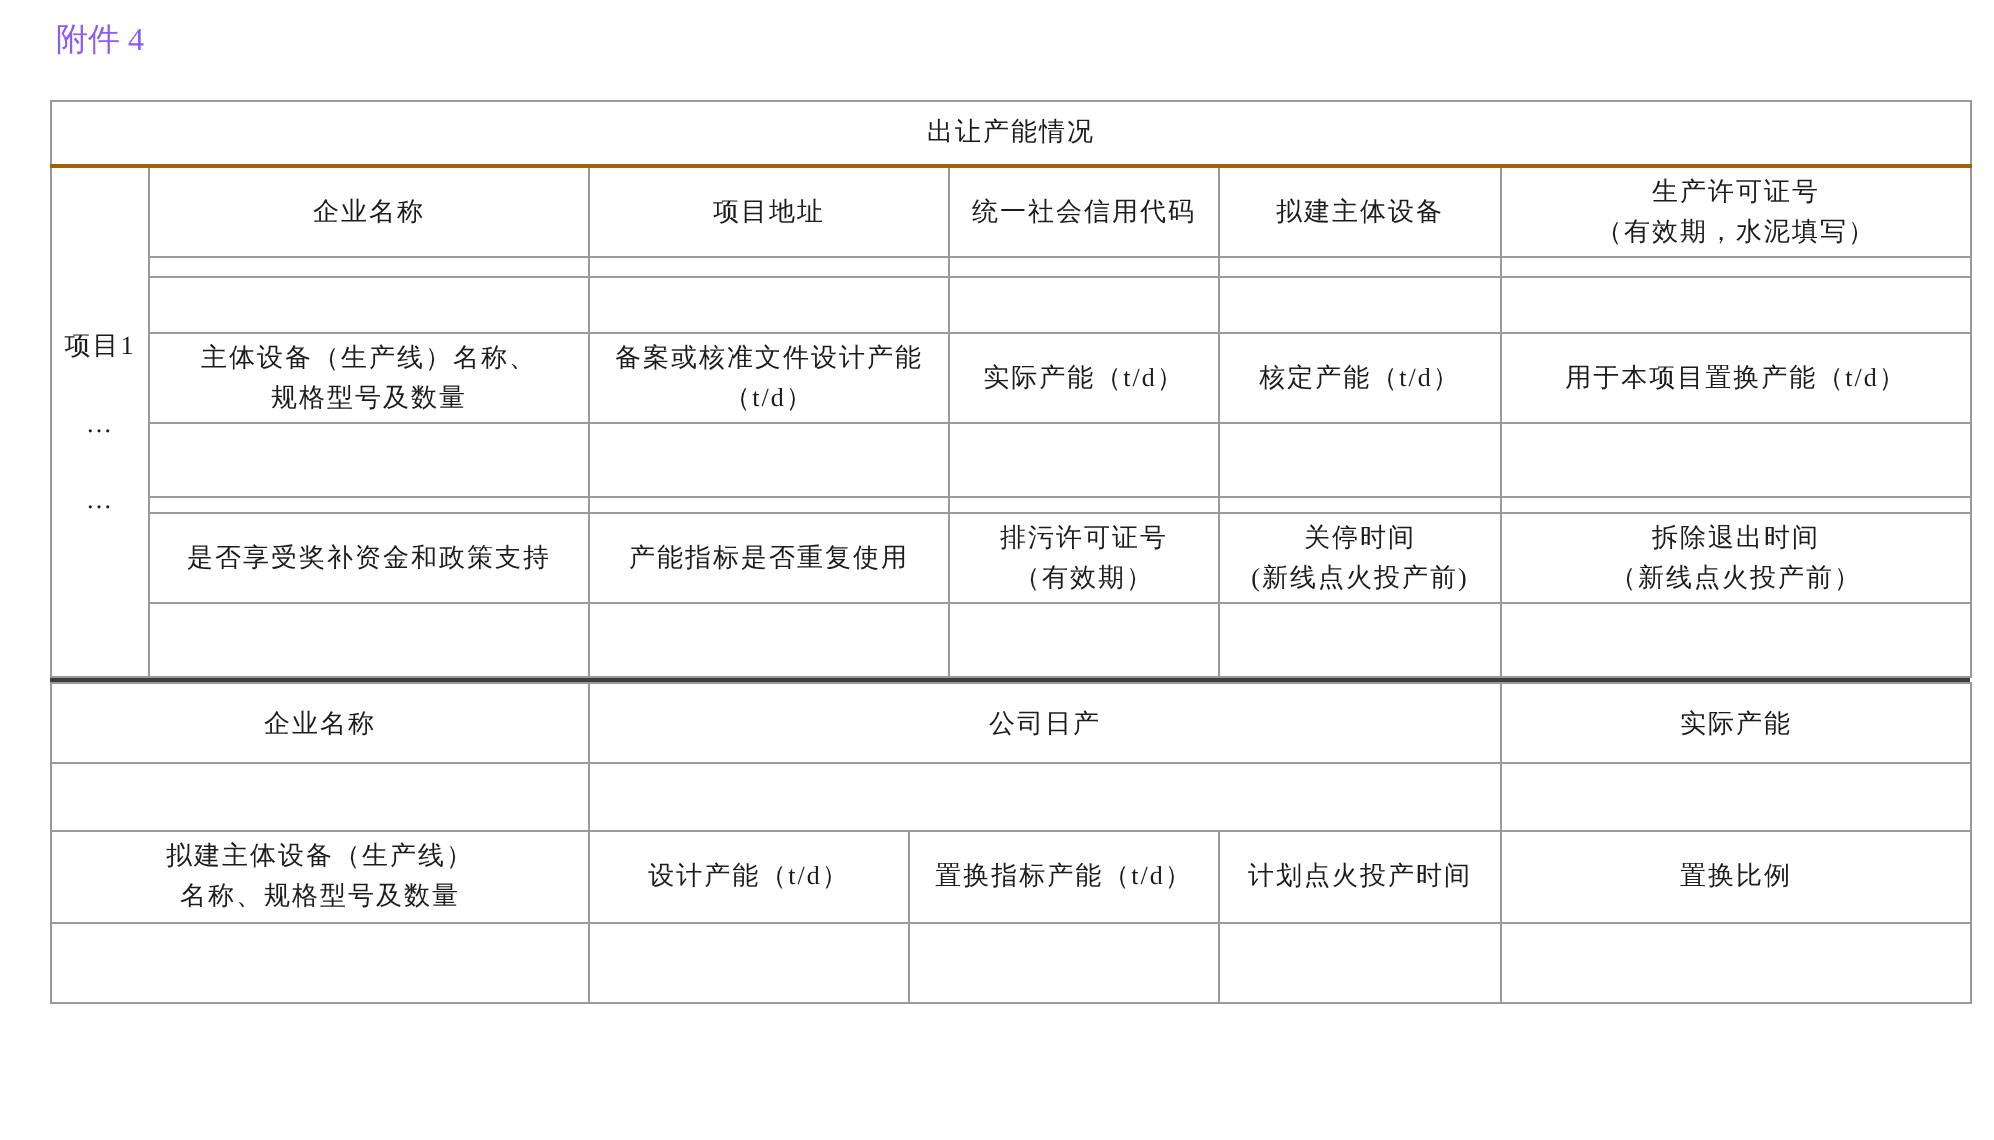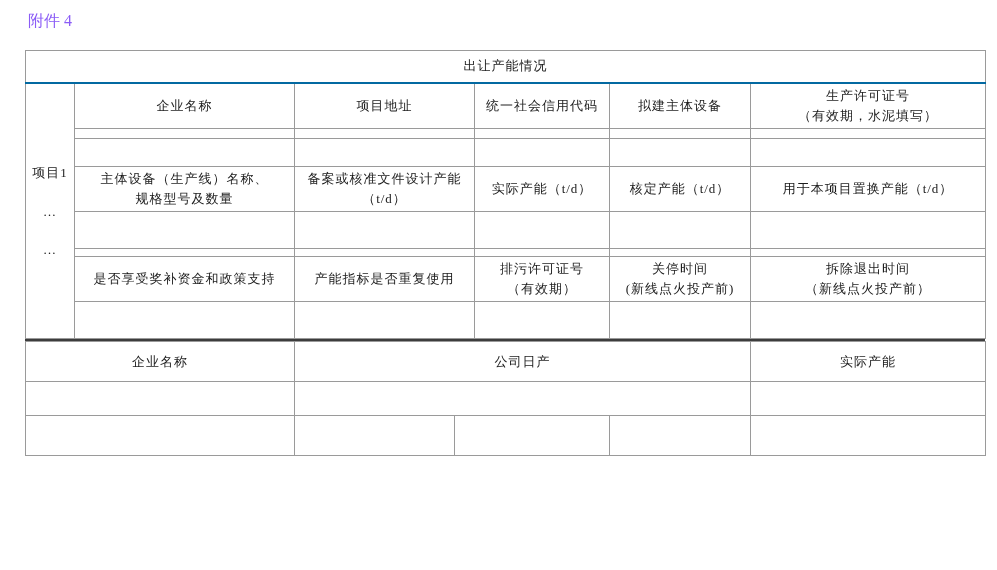--- a/index.html
+++ b/index.html
@@ -37,21 +37,21 @@
   tr.r-fill  > td { height:28px; }
   tr.r-hdr2  > td { height:36px; }
   tr.r-fill2 > td { height:37px; }
   tr.r-skin2 > td { height:8px;  padding:0 4px; }
   tr.r-hdr3  > td { height:42px; }
   tr.r-fill3 > td { height:37px; }
   tr.p-hdr1  > td { height:40px; }
   tr.p-fill1 > td { height:34px; }
   tr.p-hdr2  > td { height:44px; }
   tr.p-fill2 > td { height:40px; }
-  .t1 tr.r-sect > td { border-bottom:2px solid #0369a1; }
+  .t1 tr.r-sect > td { border-bottom:2px solid #a16207; }
   .section-divider { height:2px; background:#3d3d3d; width:960px; }
   td.project-cell { vertical-align:middle; }
   td.project-cell .dots { line-height:1.4; }
 </style>
 </head>
 <body>
 
 <div class="page">
 
   <div class="attachment">附件 4</div>
@@ -156,20 +156,28 @@
         <tr class="p-hdr1">
           <td>企业名称</td>
           <td colspan="3">公司日产</td>
           <td>实际产能</td>
         </tr>
         <tr class="p-fill1">
           <td></td>
           <td colspan="3"></td>
           <td></td>
         </tr>
+        <tr class="p-hdr2">
+          <td>拟建主体设备（生产线）
+名称、规格型号及数量</td>
+          <td>设计产能（t/d）</td>
+          <td>置换指标产能（t/d）</td>
+          <td>计划点火投产时间</td>
+          <td>置换比例</td>
+        </tr>
         <tr class="p-fill2">
           <td></td>
           <td></td>
           <td></td>
           <td></td>
           <td></td>
         </tr>
       </tbody>
     </table>
 

